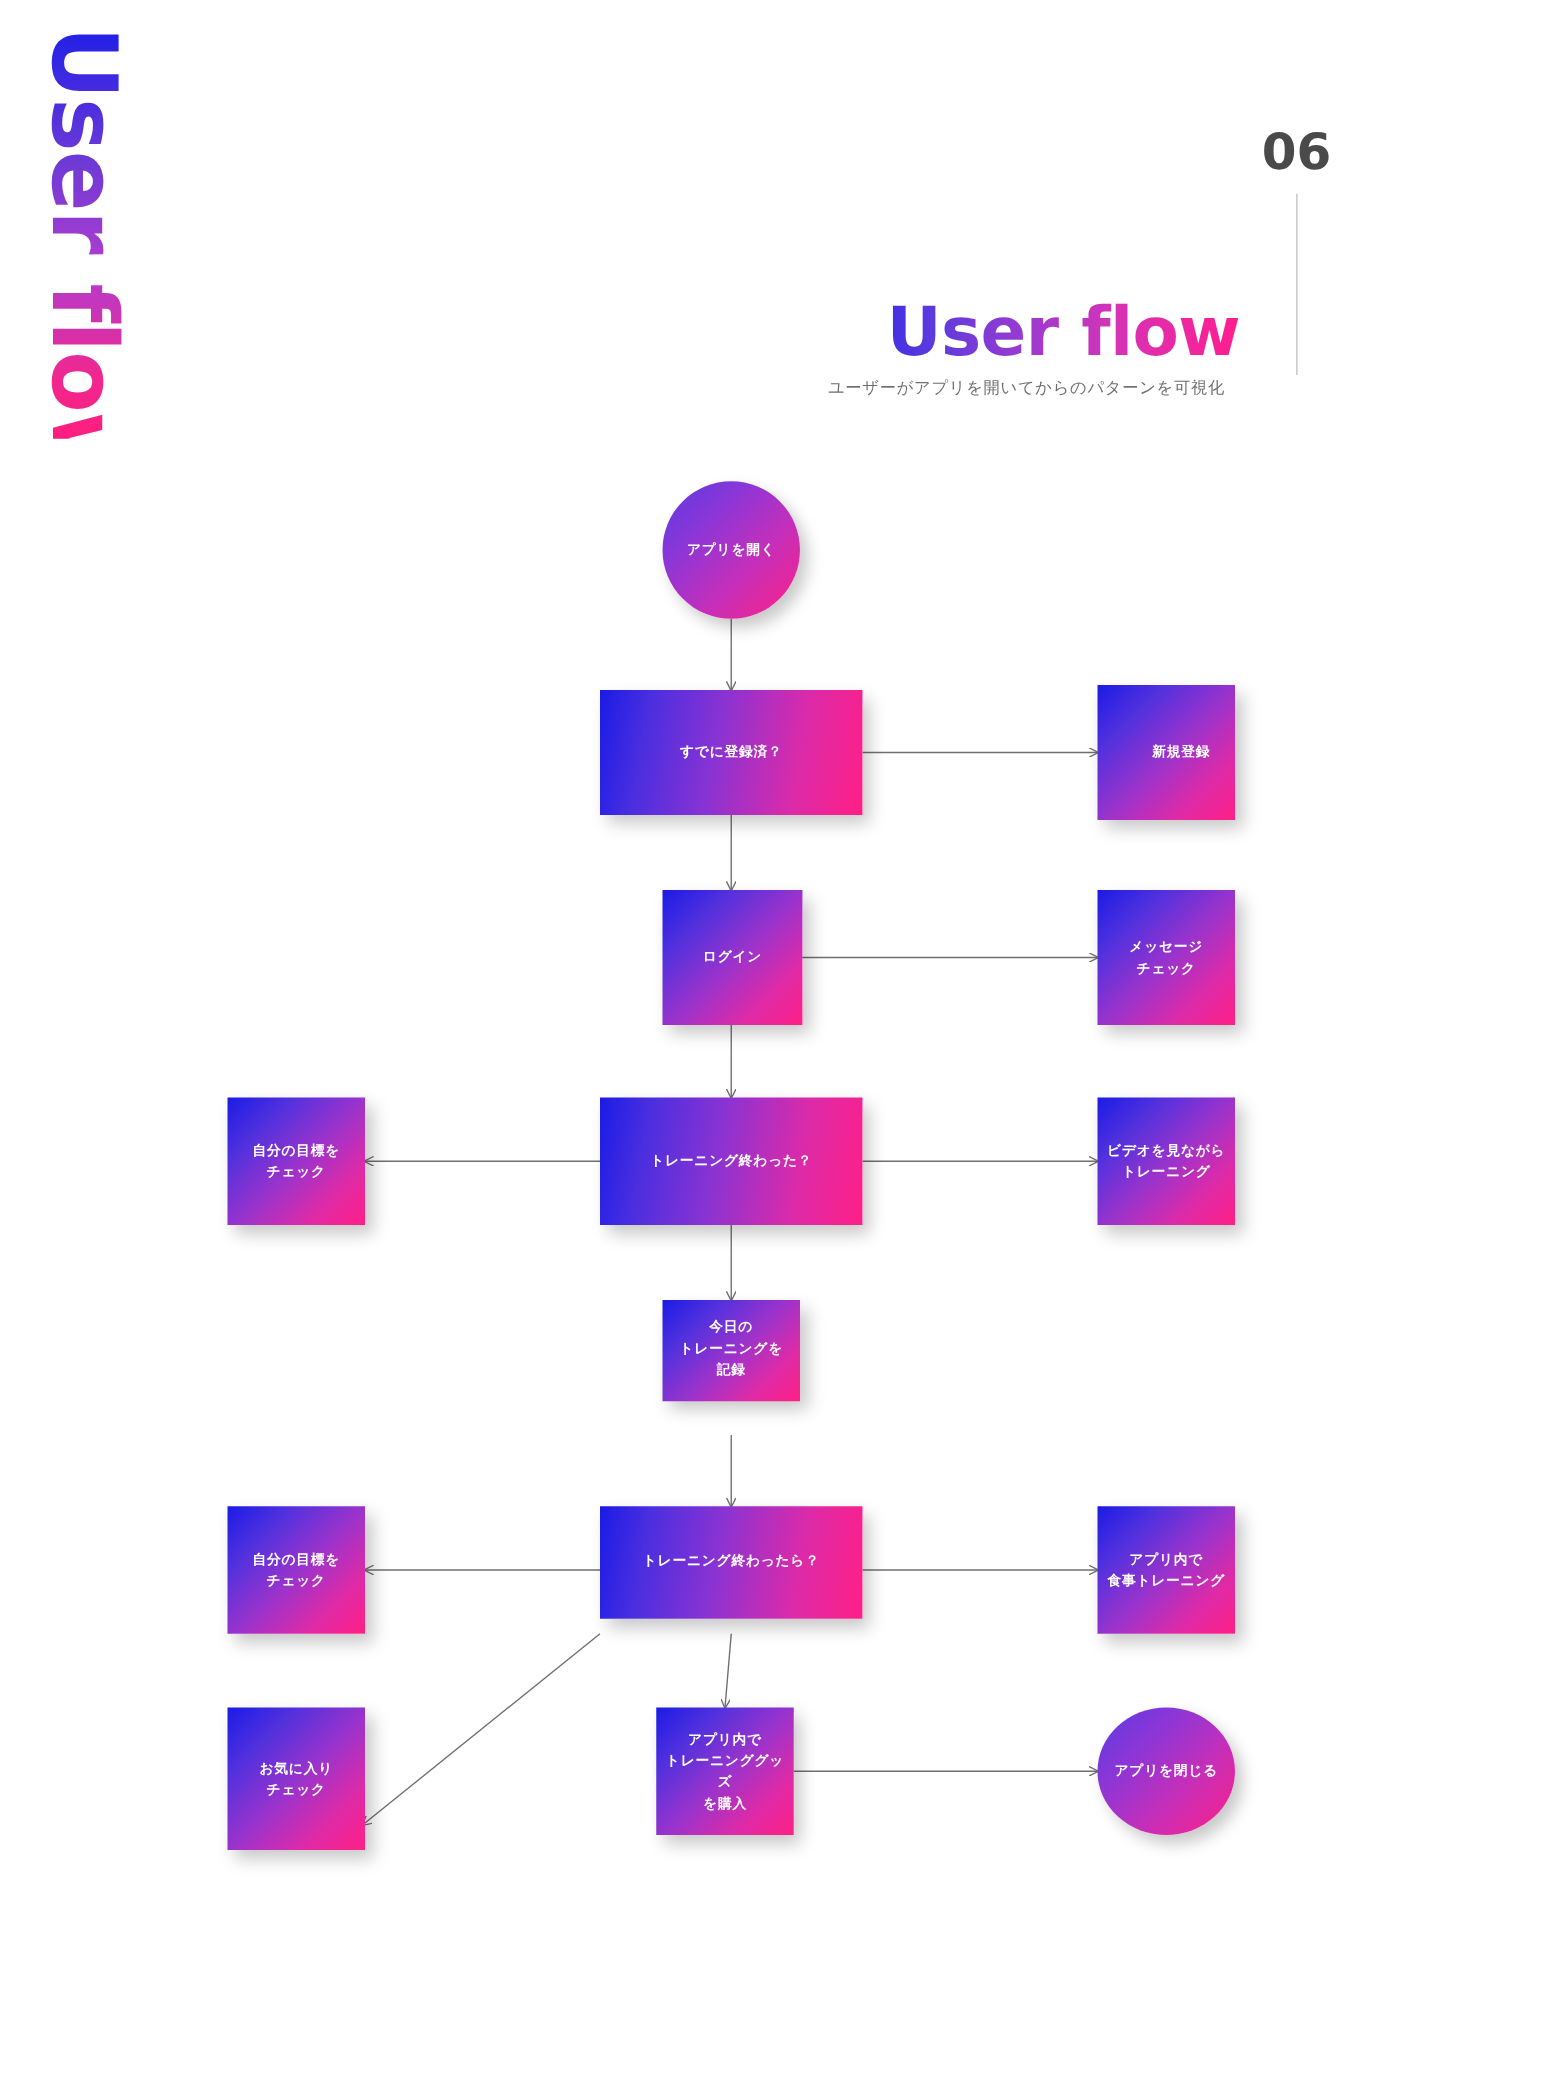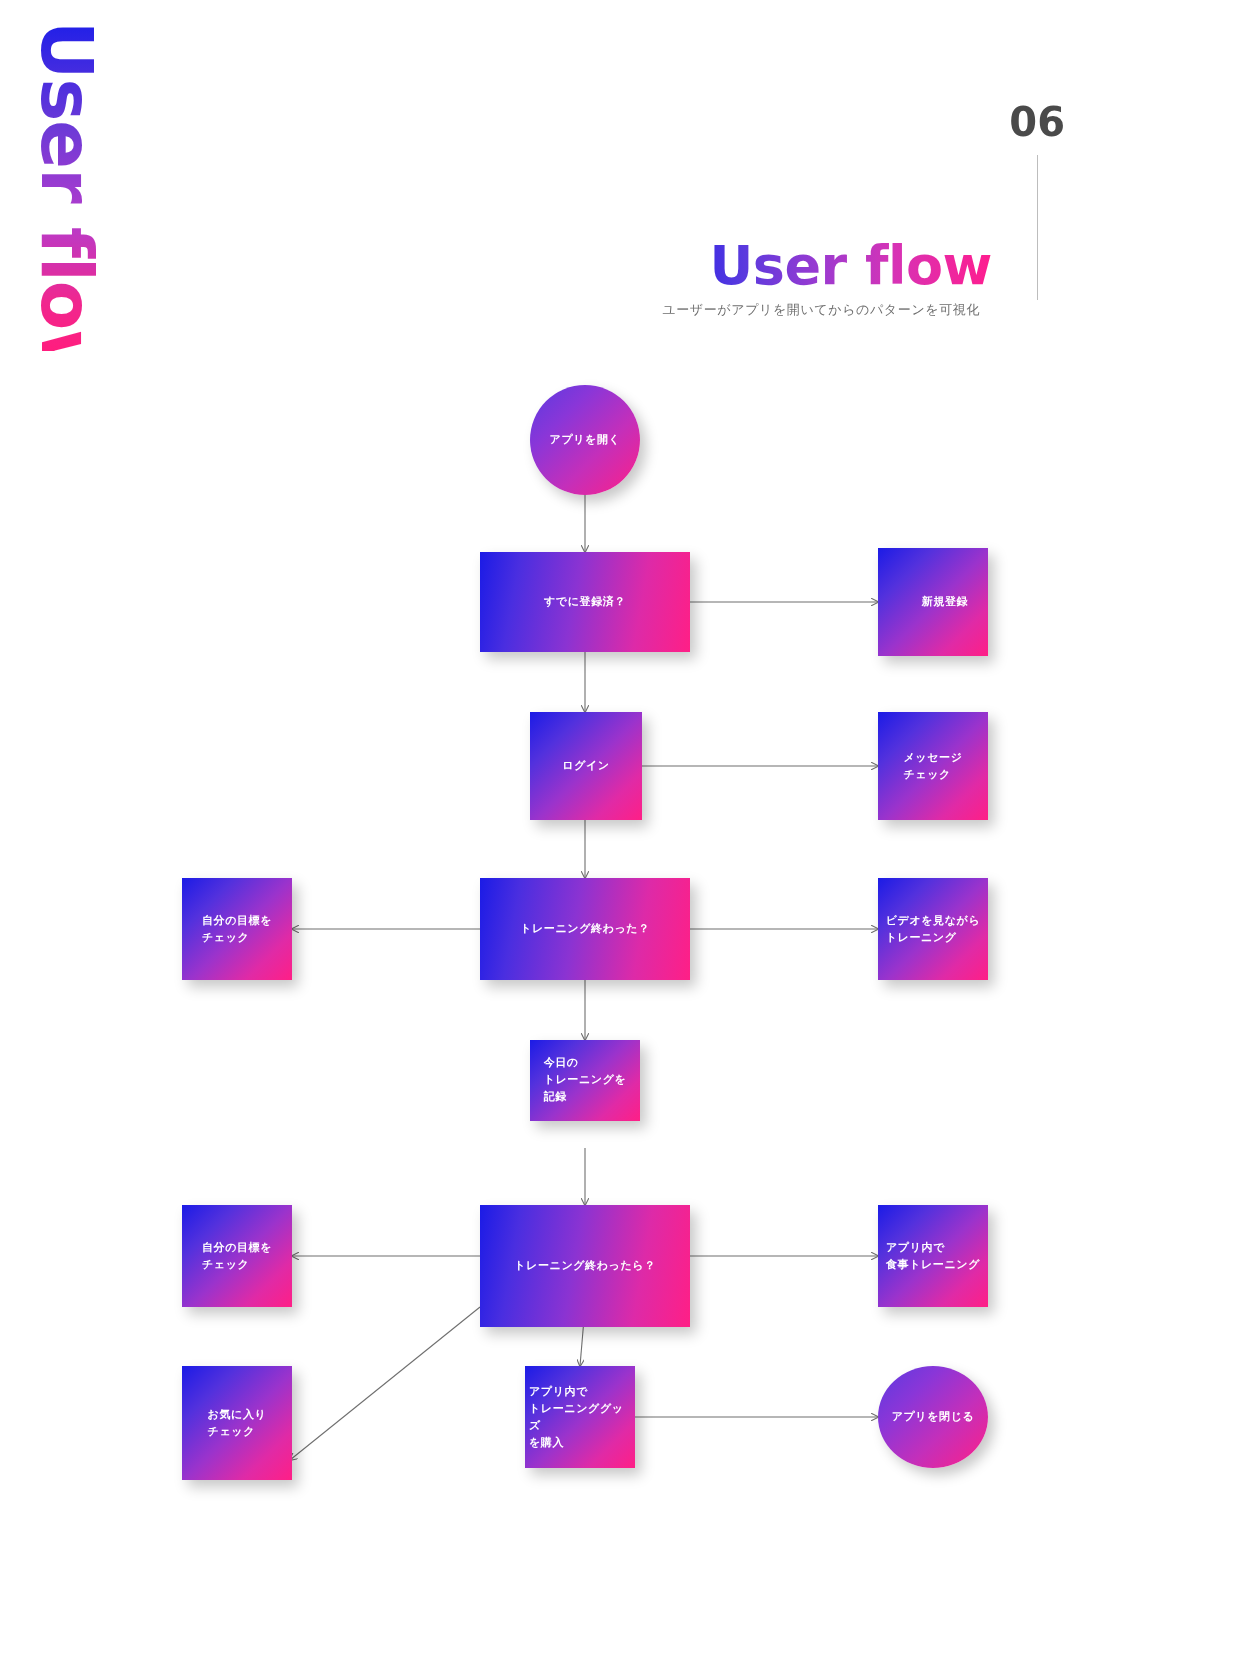--- a/index.html
+++ b/index.html
@@ -86,20 +86,21 @@
     position:absolute; left:0; top:0;
     width:1250px; height:1679px;
     pointer-events:none;
   }
 
   .node{
     position:absolute;
     display:flex;
     align-items:center;
     justify-content:center;
+    text-align:center;
     color:#ffffff;
     font-size:11px;
     font-weight:bold;
     line-height:1.55;
     letter-spacing:0.6px;
     background:linear-gradient(135deg,#1b1be6 0%,#5331dd 25%,#9b33cc 52%,#e02aa6 78%,#ff1f86 100%);
     box-shadow:6px 7px 13px rgba(0,0,0,0.22);
     padding:4px;
   }
   .node.circle{
@@ -171,21 +172,21 @@
       </div>
       <div class="node" style="left: 182px; top: 878px; width: 110px; height: 102px;">
         <span class="lbl">自分の目標を<br>チェック</span>
       </div>
       <div class="node" style="left: 878px; top: 878px; width: 110px; height: 102px;">
         <span class="lbl">ビデオを見ながら<br>トレーニング</span>
       </div>
       <div class="node" style="left: 530px; top: 1040px; width: 110px; height: 81px; font-family: Liberation Mono, monospace;">
         <span class="lbl">今日の<br>トレーニングを<br>記録</span>
       </div>
-      <div class="node wide" style="left: 480px; top: 1205px; width: 210px; height: 122px; font-family: Liberation Serif, serif;">
+      <div class="node wide" style="left: 480px; top: 1205px; width: 210px; height: 90px; font-family: Liberation Serif, serif;">
         <span class="lbl">トレーニング終わったら？</span>
       </div>
       <div class="node" style="left: 182px; top: 1205px; width: 110px; height: 102px;">
         <span class="lbl">自分の目標を<br>チェック</span>
       </div>
       <div class="node" style="left: 878px; top: 1205px; width: 110px; height: 102px;">
         <span class="lbl">アプリ内で<br>食事トレーニング</span>
       </div>
       <div class="node" style="left: 182px; top: 1366px; width: 110px; height: 114px;">
         <span class="lbl">お気に入り<br>チェック</span>

